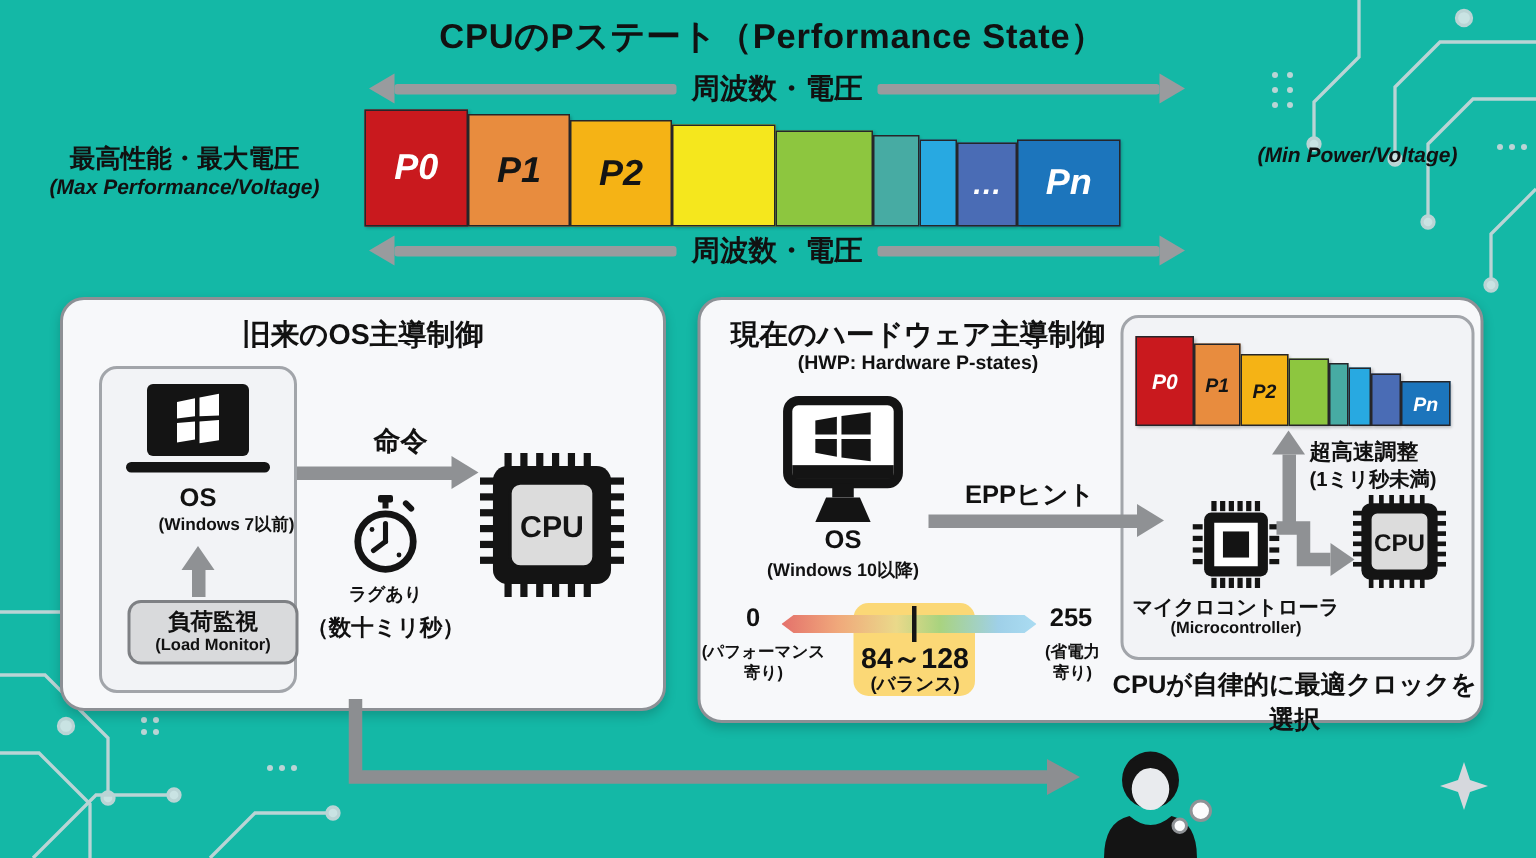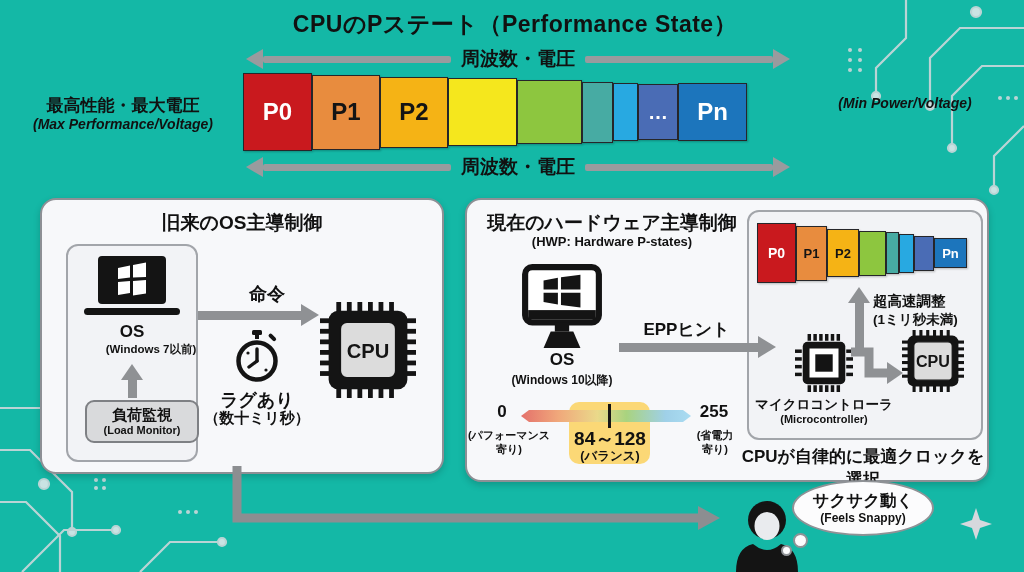--- a/index.html
+++ b/index.html
@@ -19,21 +19,21 @@
   .harrow{display:flex;align-items:center;font-family:Liberation Mono, monospace;}
   .harrow .line{height:7px;background:#999b9e;flex:1;border-radius:2px;}
   .harrow .tri-l{width:0;height:0;border-top:10px solid transparent;border-bottom:10px solid transparent;border-right:17px solid #999b9e;}
   .harrow .tri-r{width:0;height:0;border-top:10px solid transparent;border-bottom:10px solid transparent;border-left:17px solid #999b9e;}
   .harrow .lbl{font-size:19px;font-weight:700;padding:0 10px;white-space:nowrap;}
   .axis-note{font-weight:700;line-height:1.25;}
   .axis-note .t1{font-size:17px;}
   .axis-note .t2{font-size:14px;font-style:italic;}
 
   
-  .bar{display:flex;align-items:center;}
+  .bar{display:flex;align-items:flex-end;font-style:italic;}
   .pblock{
     box-sizing:border-box;border:1px solid #26262a;
     display:flex;align-items:center;justify-content:center;
     font-weight:700;box-shadow:1px 1px 2px rgba(0,0,0,.25);
   }
 
   
   .panel{
     position:absolute;background:#f7f8fa;border:2px solid #8d9095;border-radius:16px;
     box-shadow:0 3px 7px rgba(0,0,0,.18);
@@ -196,21 +196,21 @@
     <svg class="abs" style="left:192px;top:130px;" width="46" height="54" viewBox="0 0 46 54">
       <rect x="18" y="0" width="10" height="5" rx="1.5" fill="#141414"></rect>
       <rect x="21" y="4" width="4" height="5" fill="#141414"></rect>
       <rect x="34" y="5" width="9" height="4" rx="2" fill="#141414" transform="rotate(45 38 7)"></rect>
       <circle cx="23" cy="31" r="18.5" fill="none" stroke="#141414" stroke-width="4.5"></circle>
       <line x1="23" y1="31" x2="23" y2="19" stroke="#141414" stroke-width="3.4" stroke-linecap="round"></line>
       <line x1="23" y1="31" x2="15" y2="37" stroke="#141414" stroke-width="3.4" stroke-linecap="round"></line>
       <circle cx="32" cy="40" r="1.6" fill="#141414"></circle>
         <circle cx="14" cy="23" r="1.6" fill="#141414"></circle>
     </svg>
-    <div class="abs b ctr" style="left:155px;top:188px;width:120px;font-size:18px;">ラグあり</div>
+    <div class="abs b ctr" style="left:155px;top:188px;width:120px;font-size:12px;">ラグあり</div>
     <div class="abs b ctr" style="left:140px;top:209px;width:150px;font-size:15px;">（数十ミリ秒）</div>
 
     <svg class="abs" style="left:278px;top:102px;" width="96" height="96" viewBox="0 0 100 100">
       <g fill="#141414">
         <rect x="17" y="0" width="5" height="11"></rect>
           <rect x="28" y="0" width="5" height="11"></rect>
           <rect x="39" y="0" width="5" height="11"></rect>
           <rect x="50" y="0" width="5" height="11"></rect>
           <rect x="61" y="0" width="5" height="11"></rect>
           <rect x="72" y="0" width="5" height="11"></rect>
@@ -372,24 +372,20 @@
     <polygon points="470,42 470,66 492,54" fill="#8c8e91"></polygon>
   </svg>
 
   <svg class="abs" style="left:730px;top:496px;" width="74" height="76" viewBox="0 0 74 76">
     <circle cx="37" cy="24" r="19" fill="#141414"></circle>
     <ellipse cx="37" cy="30" rx="12.5" ry="14" fill="#e9ebee"></ellipse>
     <path d="M20 24 Q22 8 37 8 Q52 8 54 26 Q48 16 37 16 Q26 16 20 24 Z" fill="#141414"></path>
     <path d="M6 76 Q6 52 23 48 Q30 54 37 54 Q44 54 51 48 Q68 52 68 76 Z" fill="#141414"></path>
   </svg>
 
-  <div class="bubble" style="left:792px;top:480px;width:138px;height:52px;">
-    <div class="b" style="font-size:16.5px;">サクサク動く</div>
-    <div class="b" style="font-size:12px;">(Feels Snappy)</div>
-  </div>
   <div class="bubble-dot" style="left:793px;top:533px;width:11px;height:11px;"></div>
   <div class="bubble-dot" style="left:781px;top:545px;width:7px;height:7px;"></div>
 
   <svg class="abs" style="left:960px;top:508px;" width="32" height="32" viewBox="0 0 28 28">
     <polygon points="14,0 17.5,10.5 28,14 17.5,17.5 14,28 10.5,17.5 0,14 10.5,10.5" fill="#d6d8dd"></polygon>
   </svg>
 
 </div>
 
 </body></html>

